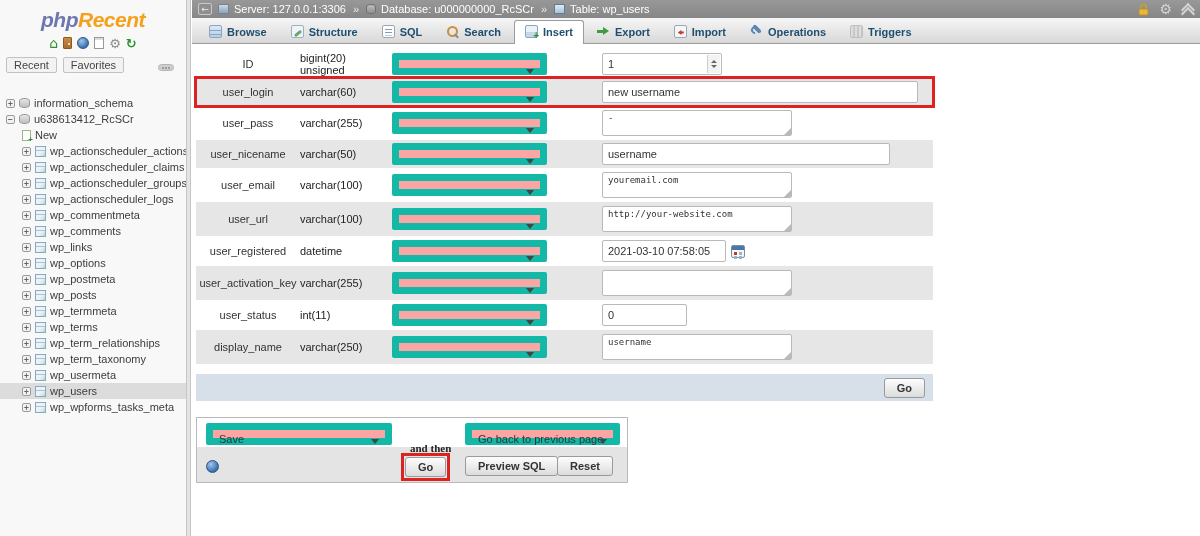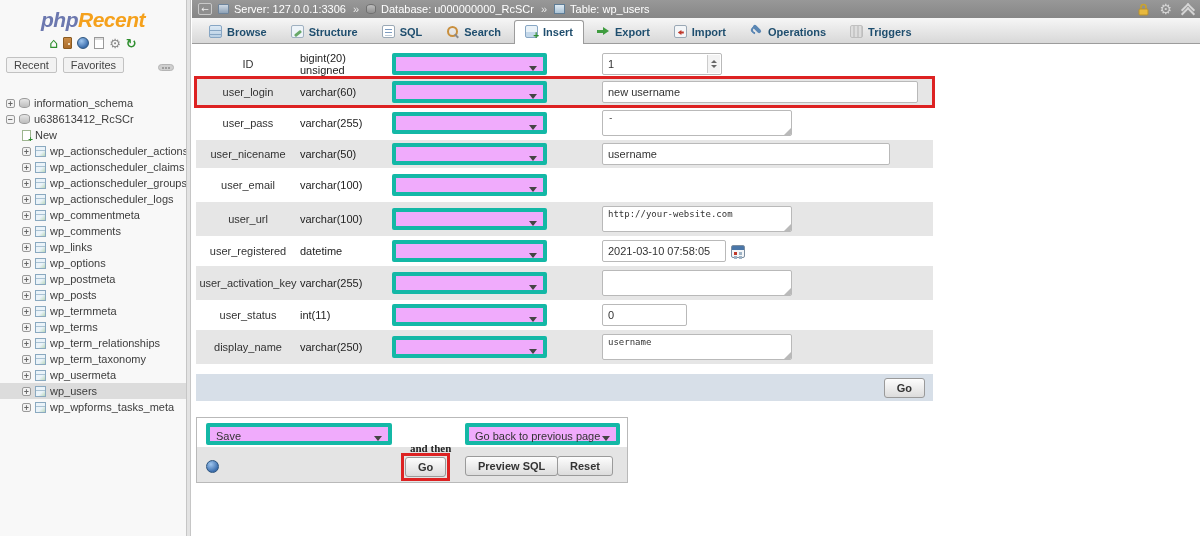--- a/index.html
+++ b/index.html
@@ -82,21 +82,21 @@
   .ftable{width:737px;}
   .frow{display:grid;grid-template-columns:104px 92px 172px 38px 331px;align-items:center;}
   .frow.hdr{height:18px;border-bottom:1px solid #e0e0e0;font-weight:bold;}
   .frow.hdr .c-col{text-align:left;padding-left:4px;color:#000;}
   .hdr .c-type,.hdr .c-func{color:var(--hdrblue);}
   .hdr .c-null{text-align:left;color:#000;}
   .frow.gray{background:#e6e6e6;}
   .frow.annotated{outline:3px solid var(--red);outline-offset:-1px;position:relative;z-index:2;}
   .c-col{text-align:center;color:#333;}
   .c-type{color:#222;}
-  .fakeselect{width:155px;height:22px;border:4px solid #14b8a6;border-radius:2px;background:#f0abfc;position:relative;}
+  .fakeselect{width:155px;height:22px;border:7px solid #14b8a6;border-radius:2px;background:#fca5a5;position:relative;}
   .fakeselect::after{content:"";position:absolute;right:6px;top:9px;border-left:4px solid transparent;border-right:4px solid transparent;border-top:5px solid #444;}
   .fakeselect .selval{display:block;padding:3px 18px 0 6px;color:#333;overflow:hidden;white-space:nowrap;}
   .fld{border:1px solid #b9b9b9;border-radius:2px;background:#fff;height:22px;line-height:20px;padding:0 5px;color:#333;position:relative;white-space:nowrap;overflow:hidden;}
   .fld.num{width:120px;padding-right:16px;}
   .spinner{position:absolute;right:1px;top:1px;bottom:1px;width:13px;border-left:1px solid #ccc;background:#f3f3f3;display:flex;flex-direction:column;align-items:center;justify-content:center;gap:2px;}
   .spinner i{display:block;width:0;height:0;border-left:3px solid transparent;border-right:3px solid transparent;}
   .spinner .up{border-bottom:3px solid #666;} .spinner .dn{border-top:3px solid #666;}
   .fld.ta{height:26px;line-height:12px;padding-top:2px;font:9px/11px "DejaVu Sans Mono",monospace;width:190px;}
   .fld.ta::after{content:"";position:absolute;right:0;bottom:0;border-left:7px solid transparent;border-bottom:7px solid #b9b9b9;}
   .valcell{display:flex;align-items:center;gap:5px;}
@@ -367,20 +367,23 @@
             </div>
             <div class="frow" style="min-height: 34px;">
               <span class="c-col">user_email</span>
               <span class="c-type">varchar(100)</span>
               <span class="c-func">
                 <div class="fakeselect">
                   <span class="selval"></span>
                 </div>
               </span>
               <span class="c-null"></span>
+              <span class="valcell">
+                <div class="fld ta">youremail.com</div>
+              </span>
             </div>
             <div class="frow gray" style="min-height: 34px;">
               <span class="c-col">user_url</span>
               <span class="c-type">varchar(100)</span>
               <span class="c-func">
                 <div class="fakeselect">
                   <span class="selval"></span>
                 </div>
               </span>
               <span class="c-null"></span>

